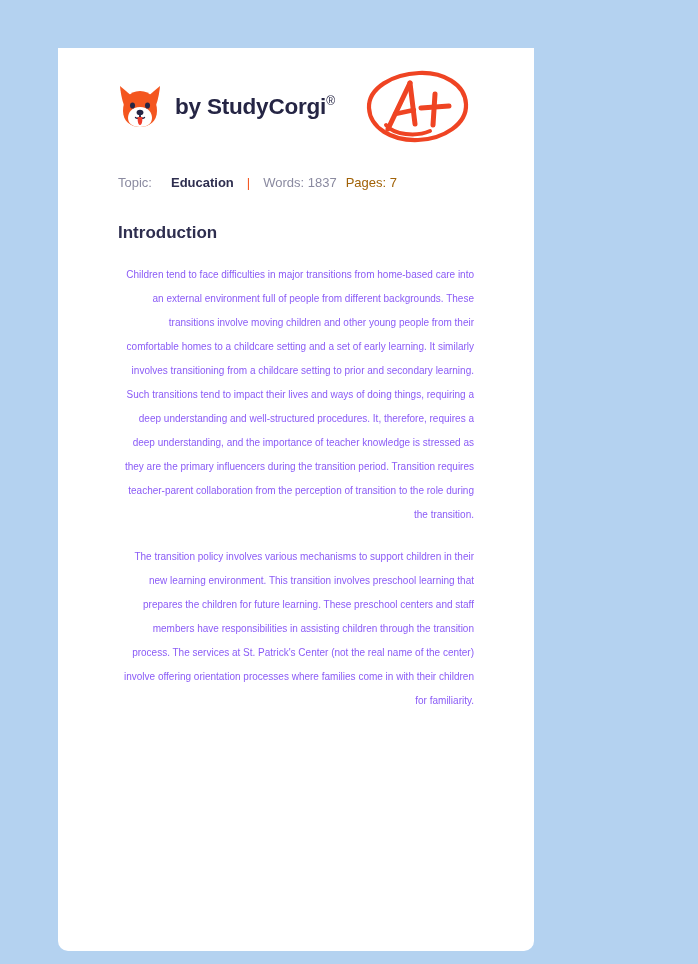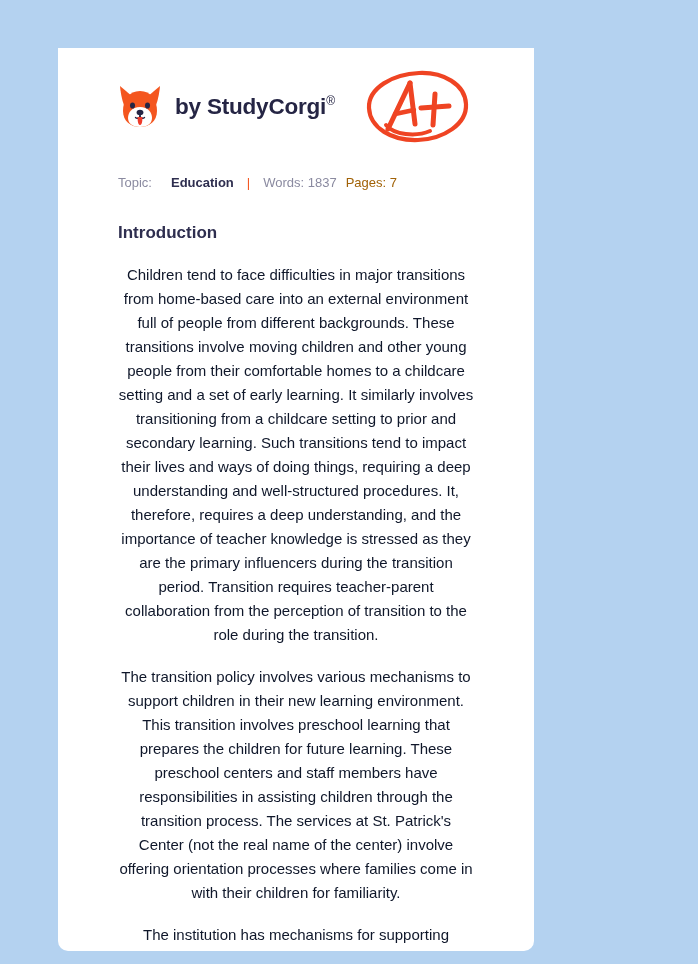--- a/index.html
+++ b/index.html
@@ -111,25 +111,25 @@
   
   .section-heading {
     font-size: 17px;
     font-weight: bold;
     color: #2e2e4f;
     margin: 31px 0 11px 0;
     line-height: 1.3;
   }
 
   .body-text {
-    font-size: 15px;
+    font-size: 10px;
     line-height: 24px;
-    color: #0f172a;
+    color: #8b5cf6;
     margin: 19px 0 0 0;
-    text-align: center;
+    text-align: right;
   }
   .body-text + .body-text {
     margin-top: 18px;
   }
 </style>
 </head>
 <body>
 
 <div class="page">
   <div class="page-inner">
@@ -182,16 +182,15 @@
       <span class="m-value">Education</span>
       <span class="m-sep">|</span>
       <span class="m-words">Words: 1837</span>
       <span class="m-pages">Pages: 7</span>
     </div>
 
     <h2 class="section-heading">Introduction</h2>
 
     <p class="body-text">Children tend to face difficulties in major transitions from home-based care into an external environment full of people from different backgrounds. These transitions involve moving children and other young people from their comfortable homes to a childcare setting and a set of early learning. It similarly involves transitioning from a childcare setting to prior and secondary learning. Such transitions tend to impact their lives and ways of doing things, requiring a deep understanding and well-structured procedures. It, therefore, requires a deep understanding, and the importance of teacher knowledge is stressed as they are the primary influencers during the transition period. Transition requires teacher-parent collaboration from the perception of transition to the role during the transition.</p>
     <p class="body-text">The transition policy involves various mechanisms to support children in their new learning environment. This transition involves preschool learning that prepares the children for future learning. These preschool centers and staff members have responsibilities in assisting children through the transition process. The services at St. Patrick's Center (not the real name of the center) involve offering orientation processes where families come in with their children for familiarity.</p>
-    <p class="body-text">The institution has mechanisms for supporting children and those from low socioeconomic backgrounds who need additional support. These</p>
 
   </div>
 </div>
 
 </body></html>

